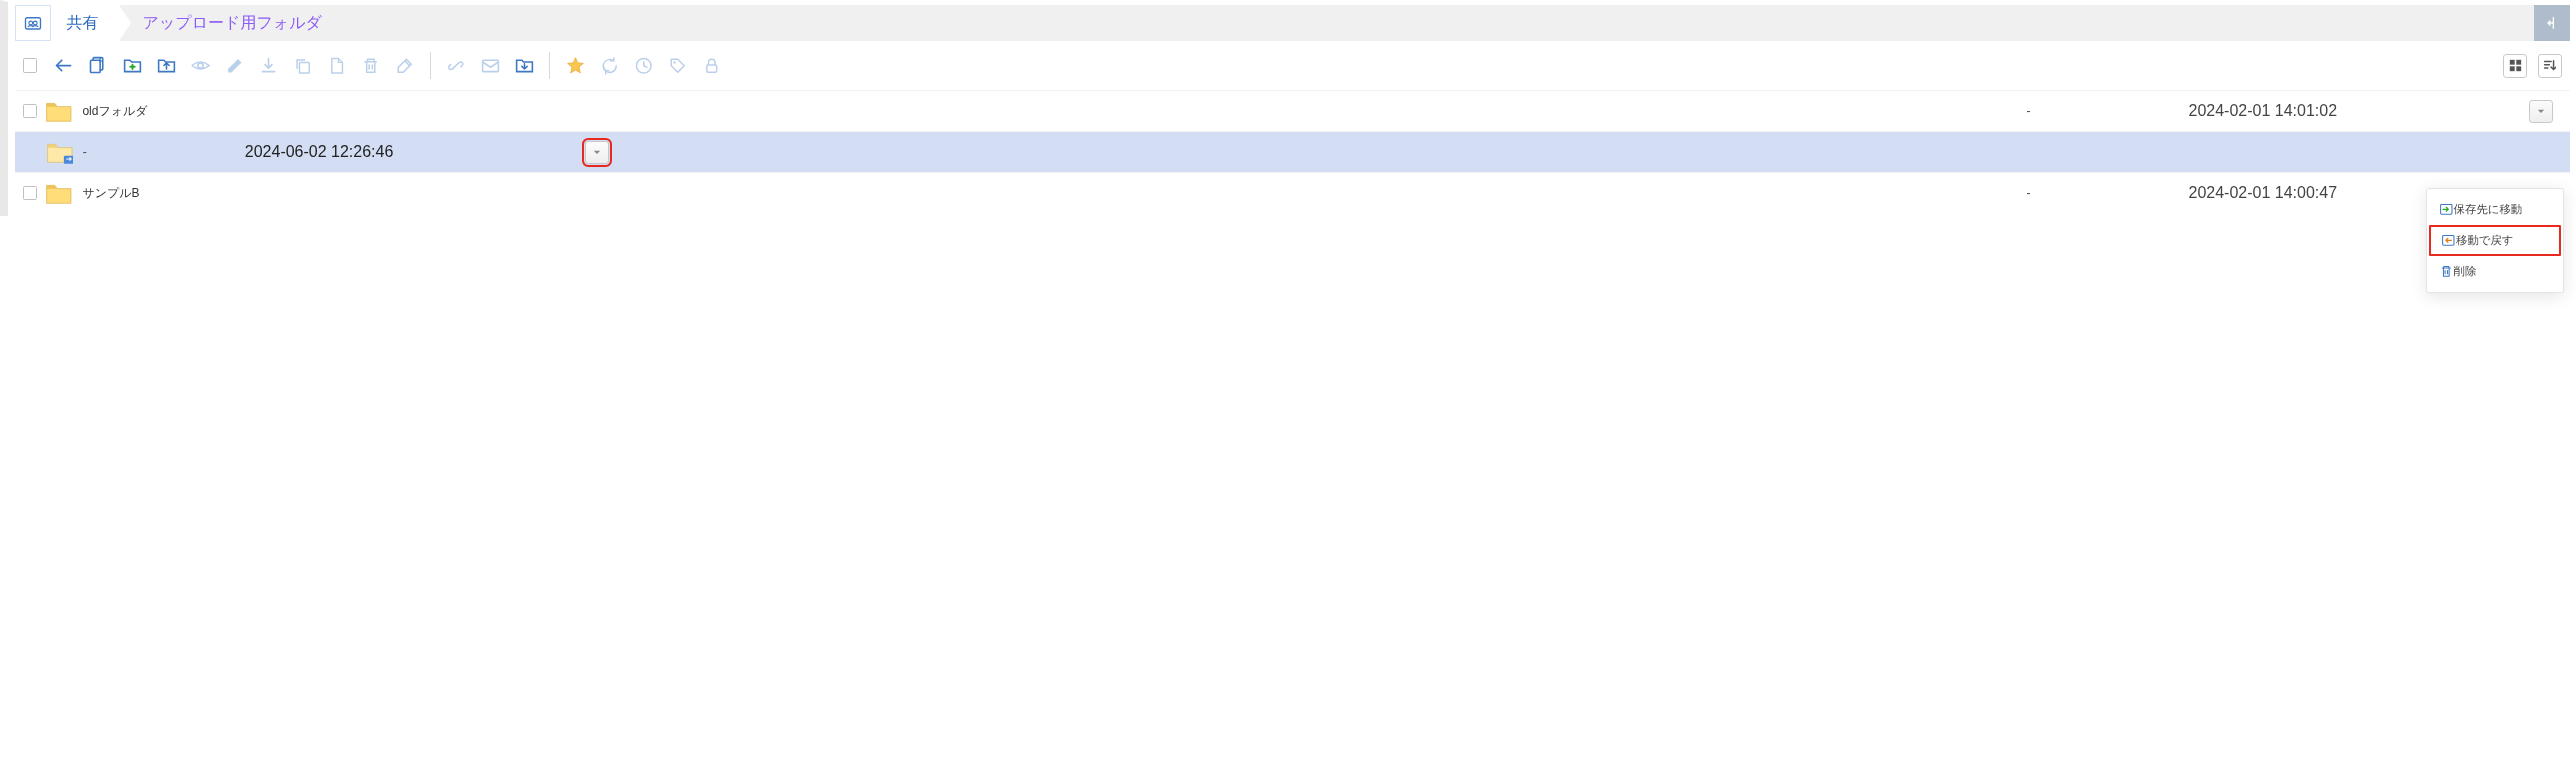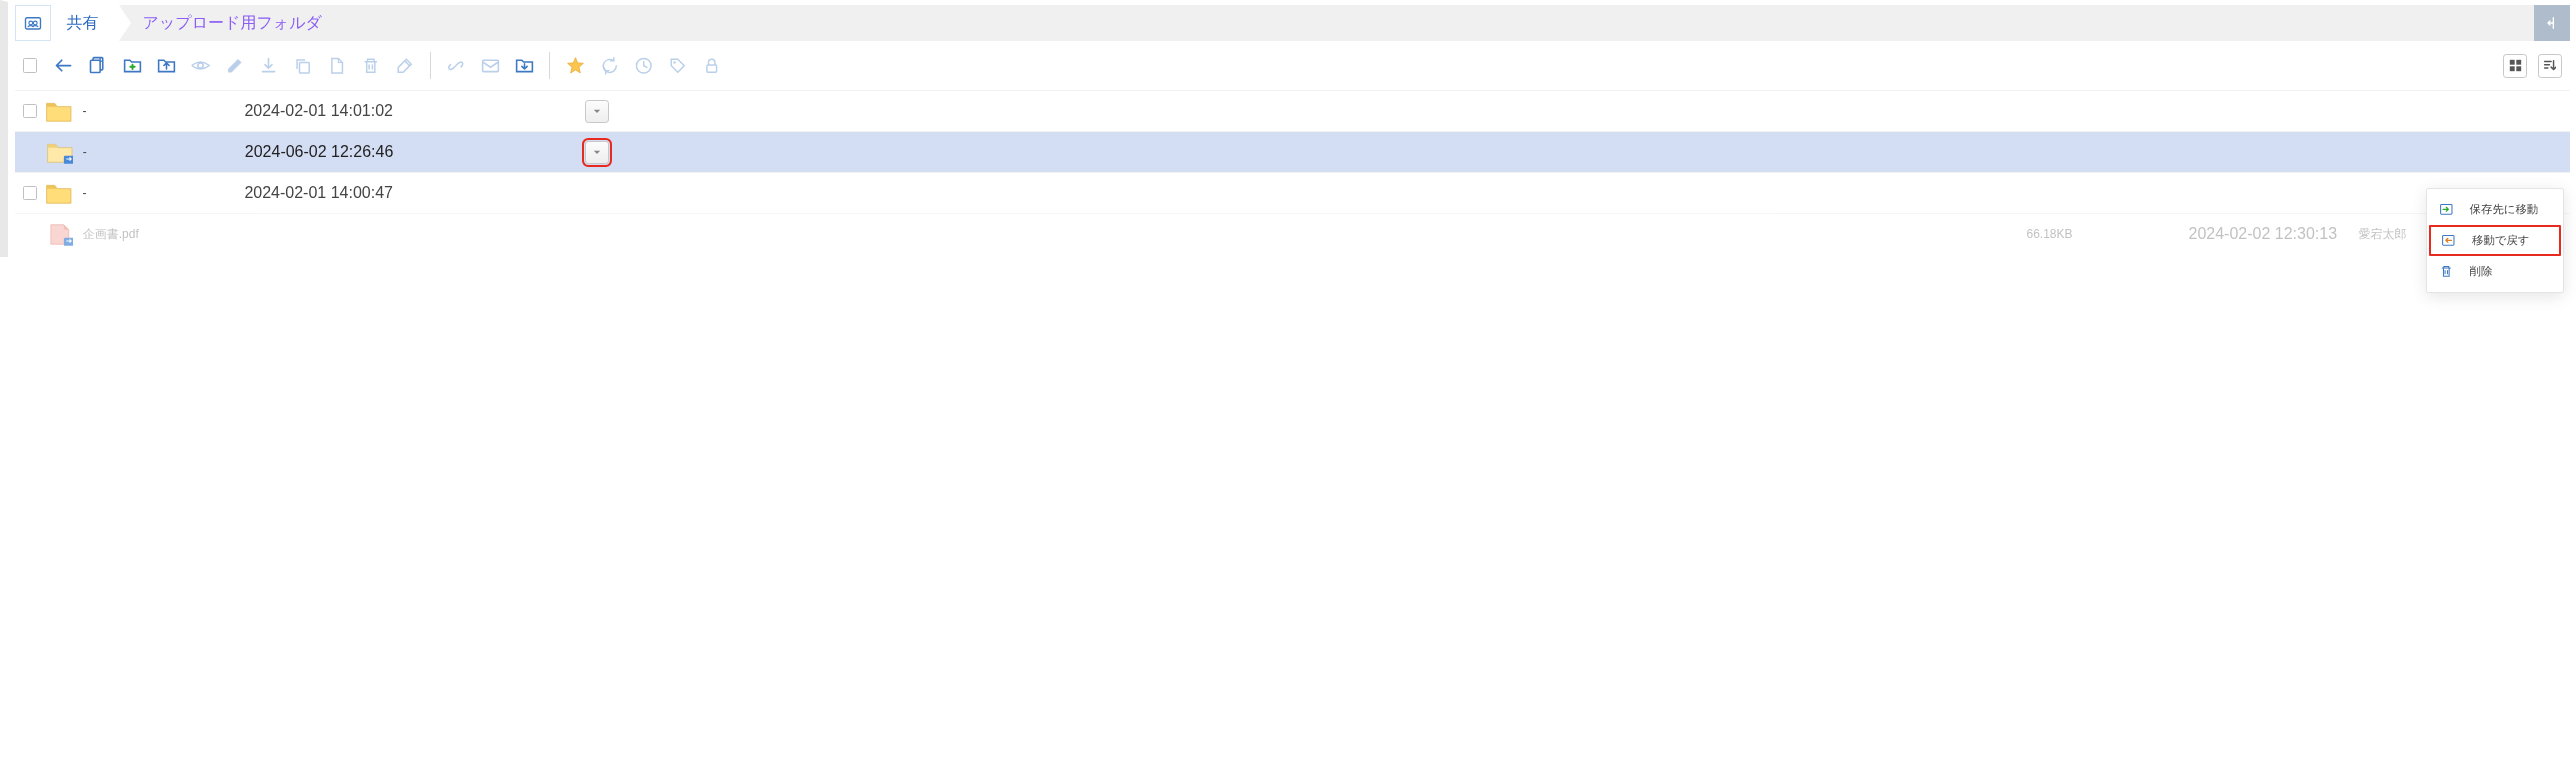--- a/index.html
+++ b/index.html
@@ -270,21 +270,21 @@
       z-index: 100;
     }
     
     .menu-item {
       display: flex;
       align-items: center;
       padding: 8px 12px;
       font-size: 11.4px;
       color: #444;
       cursor: pointer;
-      gap: 16px;
+      gap: 0;
     }
     
     .menu-item.highlighted {
       outline: 2.4px solid #e82a1e;
       outline-offset: -2.4px;
       border-radius: 1px;
       margin: 0 2.4px;
     }
     
     .menu-icon {
@@ -475,20 +475,21 @@
   </div>
 
   <div class="file-list">
 
     <div class="file-row">
       <div class="row-checkbox"></div>
       <svg class="file-icon" viewBox="0 0 34 28">
         <path d="M2 4 L12 4 L15 8 L32 8 L32 26 L2 26 Z" fill="#ffdd79" stroke="#d8a840" stroke-width="0.8"></path>
         <path d="M2 4 L12 4 L15 8 L2 8 Z" fill="#ecc45a"></path>
       </svg>
+      <div class="col-name">oldフォルダ</div>
       <div class="col-size">-</div>
       <div class="col-date">2024-02-01 14:01:02</div>
       <div class="col-owner"></div>
       <div class="col-action">
         <div class="dropdown-btn">
           <svg width="8" height="4.9" viewBox="0 0 10 6">
             <path d="M1 1 L5 5 L9 1" fill="#888"></path>
           </svg>
         </div>
       </div>
@@ -513,40 +514,27 @@
         </div>
       </div>
     </div>
 
     <div class="file-row">
       <div class="row-checkbox"></div>
       <svg class="file-icon" viewBox="0 0 34 28">
         <path d="M2 4 L12 4 L15 8 L32 8 L32 26 L2 26 Z" fill="#ffdd79" stroke="#d8a840" stroke-width="0.8"></path>
         <path d="M2 4 L12 4 L15 8 L2 8 Z" fill="#ecc45a"></path>
       </svg>
+      <div class="col-name">サンプルB</div>
       <div class="col-size">-</div>
       <div class="col-date">2024-02-01 14:00:47</div>
       <div class="col-owner"></div>
       <div class="col-action"></div>
     </div>
 
-    <div class="file-row sub">
-      <div class="row-checkbox-spacer"></div>
-      <svg class="file-icon" viewBox="0 0 34 28">
-        <path d="M6 2 L22 2 L28 8 L28 26 L6 26 Z" fill="#f7c6c0" stroke="#e08878" stroke-width="0.8"></path>
-        <path d="M22 2 L22 8 L28 8 Z" fill="#eda898"></path>
-        <rect x="22" y="18" width="12" height="10" rx="1.5" fill="#4a89d8"></rect>
-        <path d="M25 22 L30 22 M29 20 L31 22 L29 24" stroke="#fff" stroke-width="1.3" fill="none"></path>
-      </svg>
-      <div class="col-name">企画書.pdf</div>
-      <div class="col-size">66.18KB</div>
-      <div class="col-date">2024-02-02 12:30:13</div>
-      <div class="col-owner">愛宕太郎</div>
-      <div class="col-action"></div>
-    </div>
 
   </div>
 
   <div class="context-menu">
     <div class="menu-item">
       <svg class="menu-icon" viewBox="0 0 18 18">
         <rect x="2" y="3" width="14" height="12" rx="1" fill="none" stroke="#3c78c4" stroke-width="1.3"></rect>
         <path d="M5 9 L11 9 M9 6.5 L11.5 9 L9 11.5" stroke="#2aa82a" stroke-width="1.5" fill="none" stroke-linecap="round"></path>
       </svg>
       <span>保存先に移動</span>

